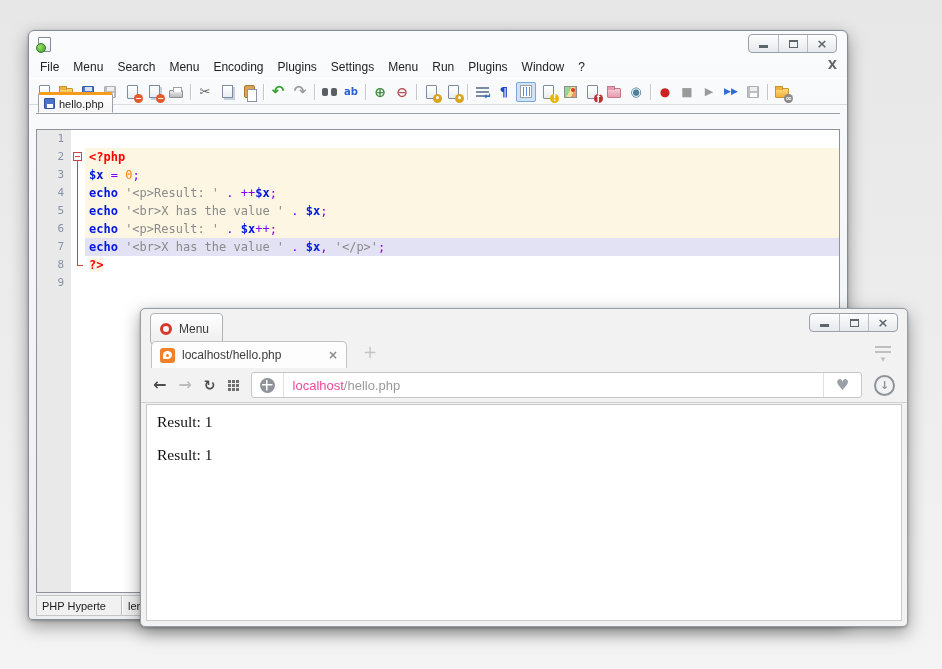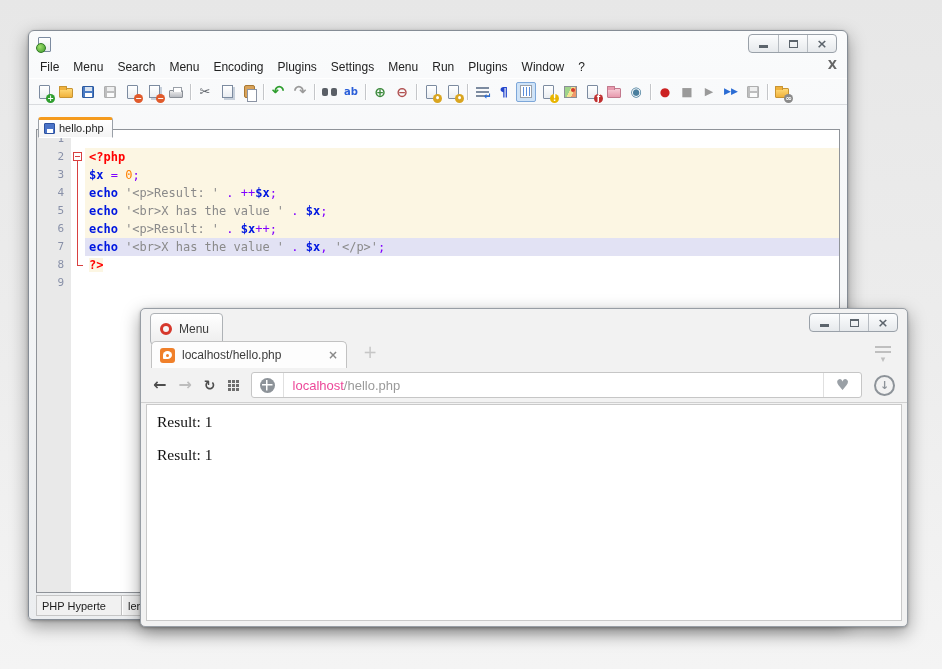--- a/index.html
+++ b/index.html
@@ -68,22 +68,22 @@
            background:#5b8dd9;box-shadow:3px 0 0 #5b8dd9,6px 0 0 #5b8dd9}
   .shp-wrap{width:13px;height:12px;position:relative}
   .shp-wrap::before{content:"";position:absolute;left:0;top:1px;width:13px;height:2px;background:#7c8ba0;
            box-shadow:0 4px 0 #7c8ba0,0 8px 0 #7c8ba0}
   .shp-wrap::after{content:"↵";position:absolute;right:-3px;bottom:-3px;color:#2b6cd4;
            font:bold 9px "DejaVu Sans",sans-serif}
   .shp-binoc{width:15px;height:9px;position:relative}
   .shp-binoc::before{content:"";position:absolute;left:0;top:1px;width:6px;height:8px;background:#5a5f66;border-radius:2px}
   .shp-binoc::after{content:"";position:absolute;right:0;top:1px;width:6px;height:8px;background:#5a5f66;border-radius:2px}
 
-  .np-tabbar{position:absolute;left:7px;right:7px;top:85px;height:22px;border-bottom:1px solid #9aa0a8;
-             display:flex;align-items:center}
+  .np-tabbar{position:absolute;left:7px;right:7px;top:61px;height:22px;border-bottom:1px solid #9aa0a8;
+             display:flex;align-items:flex-start}
   .np-tab{height:21px;margin-left:2px;margin-bottom:-1px;background:linear-gradient(#fff,#f4f4f4);
           border:1px solid #9aa0a8;border-bottom:1px solid #fff;border-radius:3px 3px 0 0;
           display:flex;align-items:center;gap:4px;padding:0 8px 0 5px;font-size:11px;color:#1c1c1c;
           border-top:3px solid var(--tab-accent);position:relative;z-index:2}
   .np-tab .tabdisk{width:11px;height:11px;background:#4b74c8;border:1px solid #2d52a0;border-radius:1px;position:relative;flex:none}
   .np-tab .tabdisk::after{content:"";position:absolute;left:2px;bottom:0;width:6px;height:4px;background:#fff}
 
   .np-editor{position:absolute;left:7px;right:7px;top:98px;bottom:26px;border:1px solid #8f9399;
              background:linear-gradient(90deg,#e9e9e9 0,#e9e9e9 34px,#fff 34px);
              font:12px "DejaVu Sans Mono",monospace;overflow:hidden}

